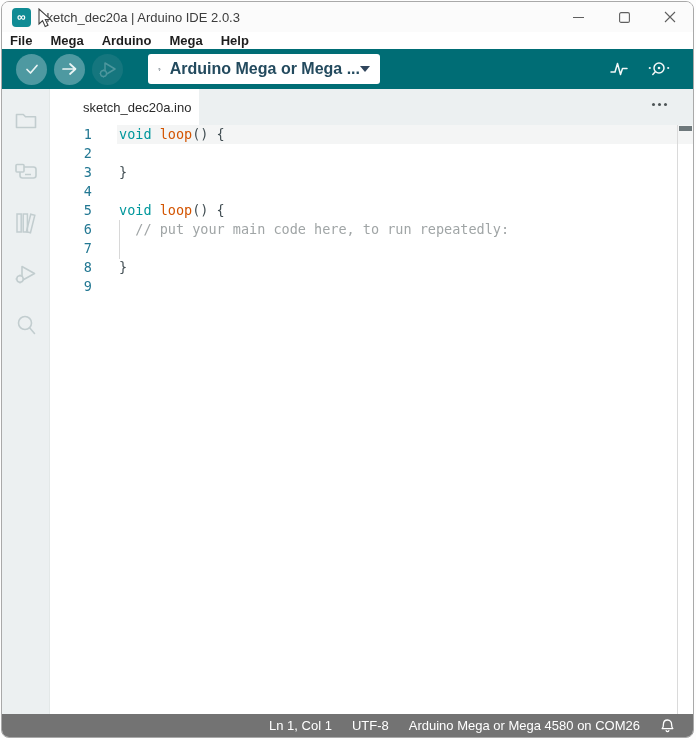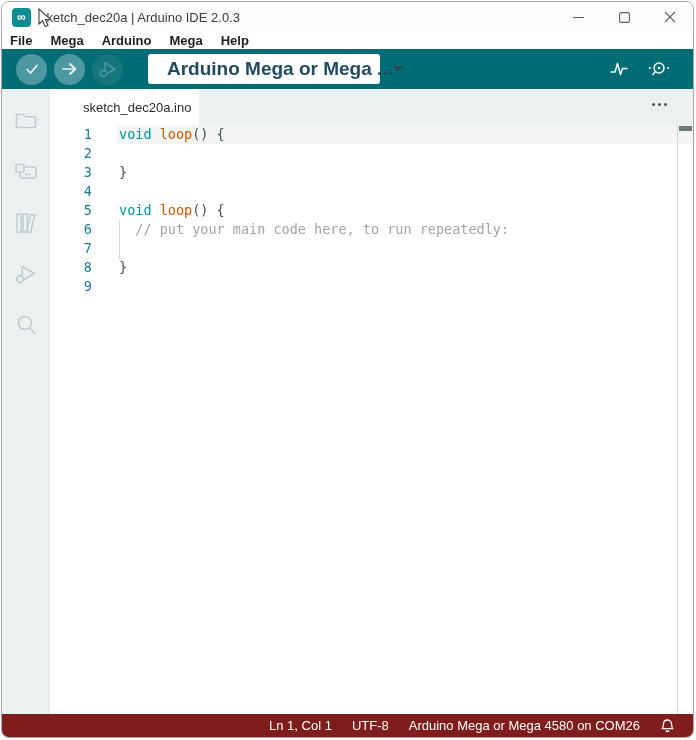--- a/index.html
+++ b/index.html
@@ -32,21 +32,21 @@
   .toolbar { height:40px; background:#006d75; display:flex; align-items:center; padding-left:14px; flex:0 0 auto; }
   .tb-circle {
     width:31px; height:31px; border-radius:50%; background:#4e99a1;
     display:flex; align-items:center; justify-content:center; margin-right:7px; border:none;
   }
   .tb-circle.disabled { background:#15767e; }
   .board-combo {
     margin-left:18px; height:30px; width:232px; background:#ffffff; border-radius:3px;
     display:flex; align-items:center; padding:0 10px; border:none;
   }
-  .board-combo .label { font-size:19px; font-weight:bold; color:#234a5e; margin-left:9px; white-space:nowrap; }
+  .board-combo .label { font-size:16px; font-weight:bold; color:#234a5e; margin-left:9px; white-space:nowrap; }
   .caret-down { margin-left:auto; width:0; height:0; border-left:5px solid transparent; border-right:5px solid transparent; border-top:6px solid #30455c; }
   .tb-right { margin-left:auto; display:flex; align-items:center; gap:18px; padding-right:22px; }
   .tb-flat { background:none; border:none; display:flex; align-items:center; }
 
   
   .main-row { flex:1 1 auto; display:flex; min-height:0; }
   .sidebar { width:48px; background:#ecf0f1; border-right:1px solid #e3e8e8; display:flex; flex-direction:column; align-items:center; padding-top:6px; }
   .side-btn { width:48px; height:51px; display:flex; align-items:center; justify-content:center; background:none; border:none; }
 
   .editor-col { flex:1 1 auto; display:flex; flex-direction:column; min-width:0; }
@@ -62,21 +62,21 @@
   .tok-kw { color:#00979c; }
   .tok-fn { color:#d35400; }
   .tok-p  { color:#434f54; }
   .tok-cm { color:#a0a5a6; }
   .current-line-highlight { position:absolute; left:67px; right:0; top:0; height:19px; background:#f4f5f5; z-index:1; }
   .indent-guide { position:absolute; left:69px; top:95px; height:39px; width:1px; background:#d8d8d8; z-index:1; }
   .overview-track { position:absolute; right:15px; top:0; bottom:0; width:1px; background:#dadada; z-index:3; }
   .overview-thumb { position:absolute; right:1px; top:1px; width:13px; height:5px; background:#6e787b; z-index:3; }
 
   
-  .statusbar { height:23px; background:#7f1d1d; flex:0 0 auto; display:flex; align-items:center; justify-content:flex-end; gap:20px; padding-right:18px; }
+  .statusbar { height:23px; background:#737373; flex:0 0 auto; display:flex; align-items:center; justify-content:flex-end; gap:20px; padding-right:18px; }
   .status-item { color:#ffffff; font-size:13px; white-space:nowrap; background:none; border:none; }
   .statusbar .bell { display:flex; align-items:center; }
 
   svg { display:block; }
 </style>
 </head>
 <body>
 
 <div class="window">
 

